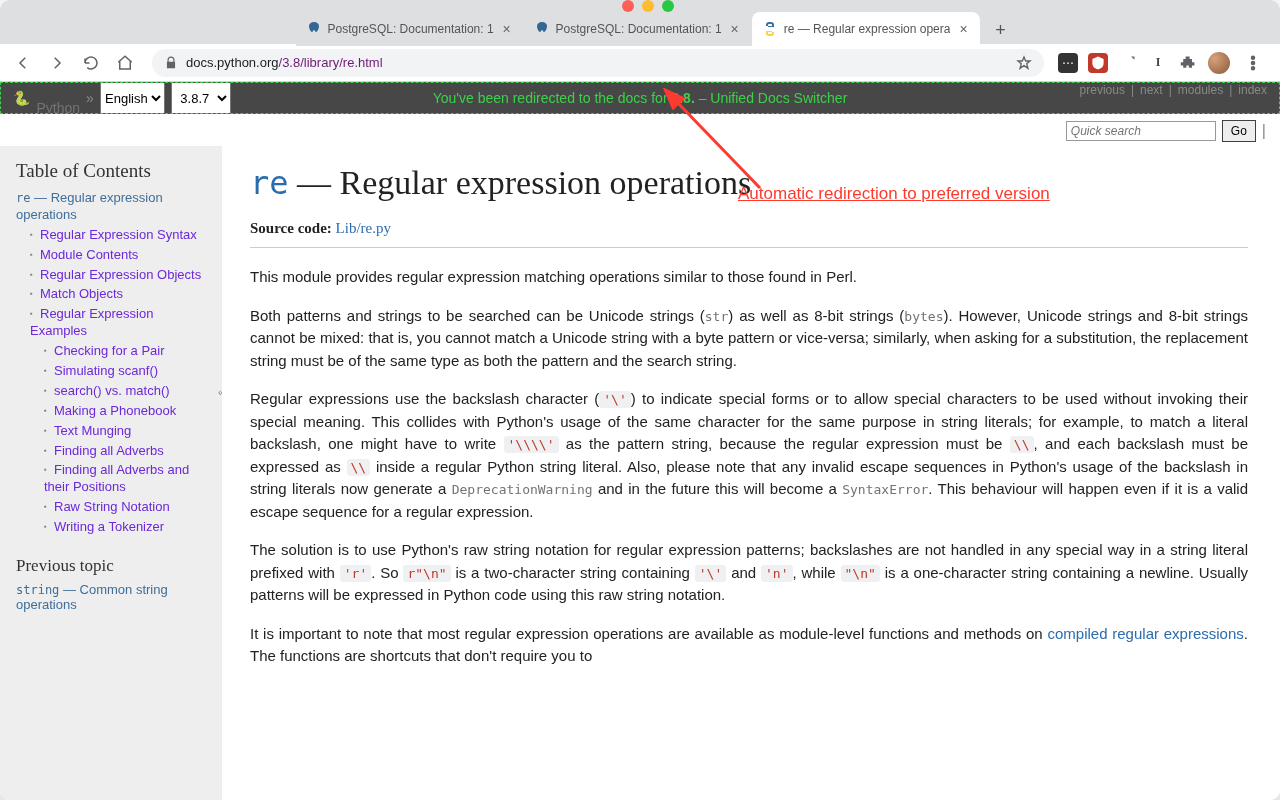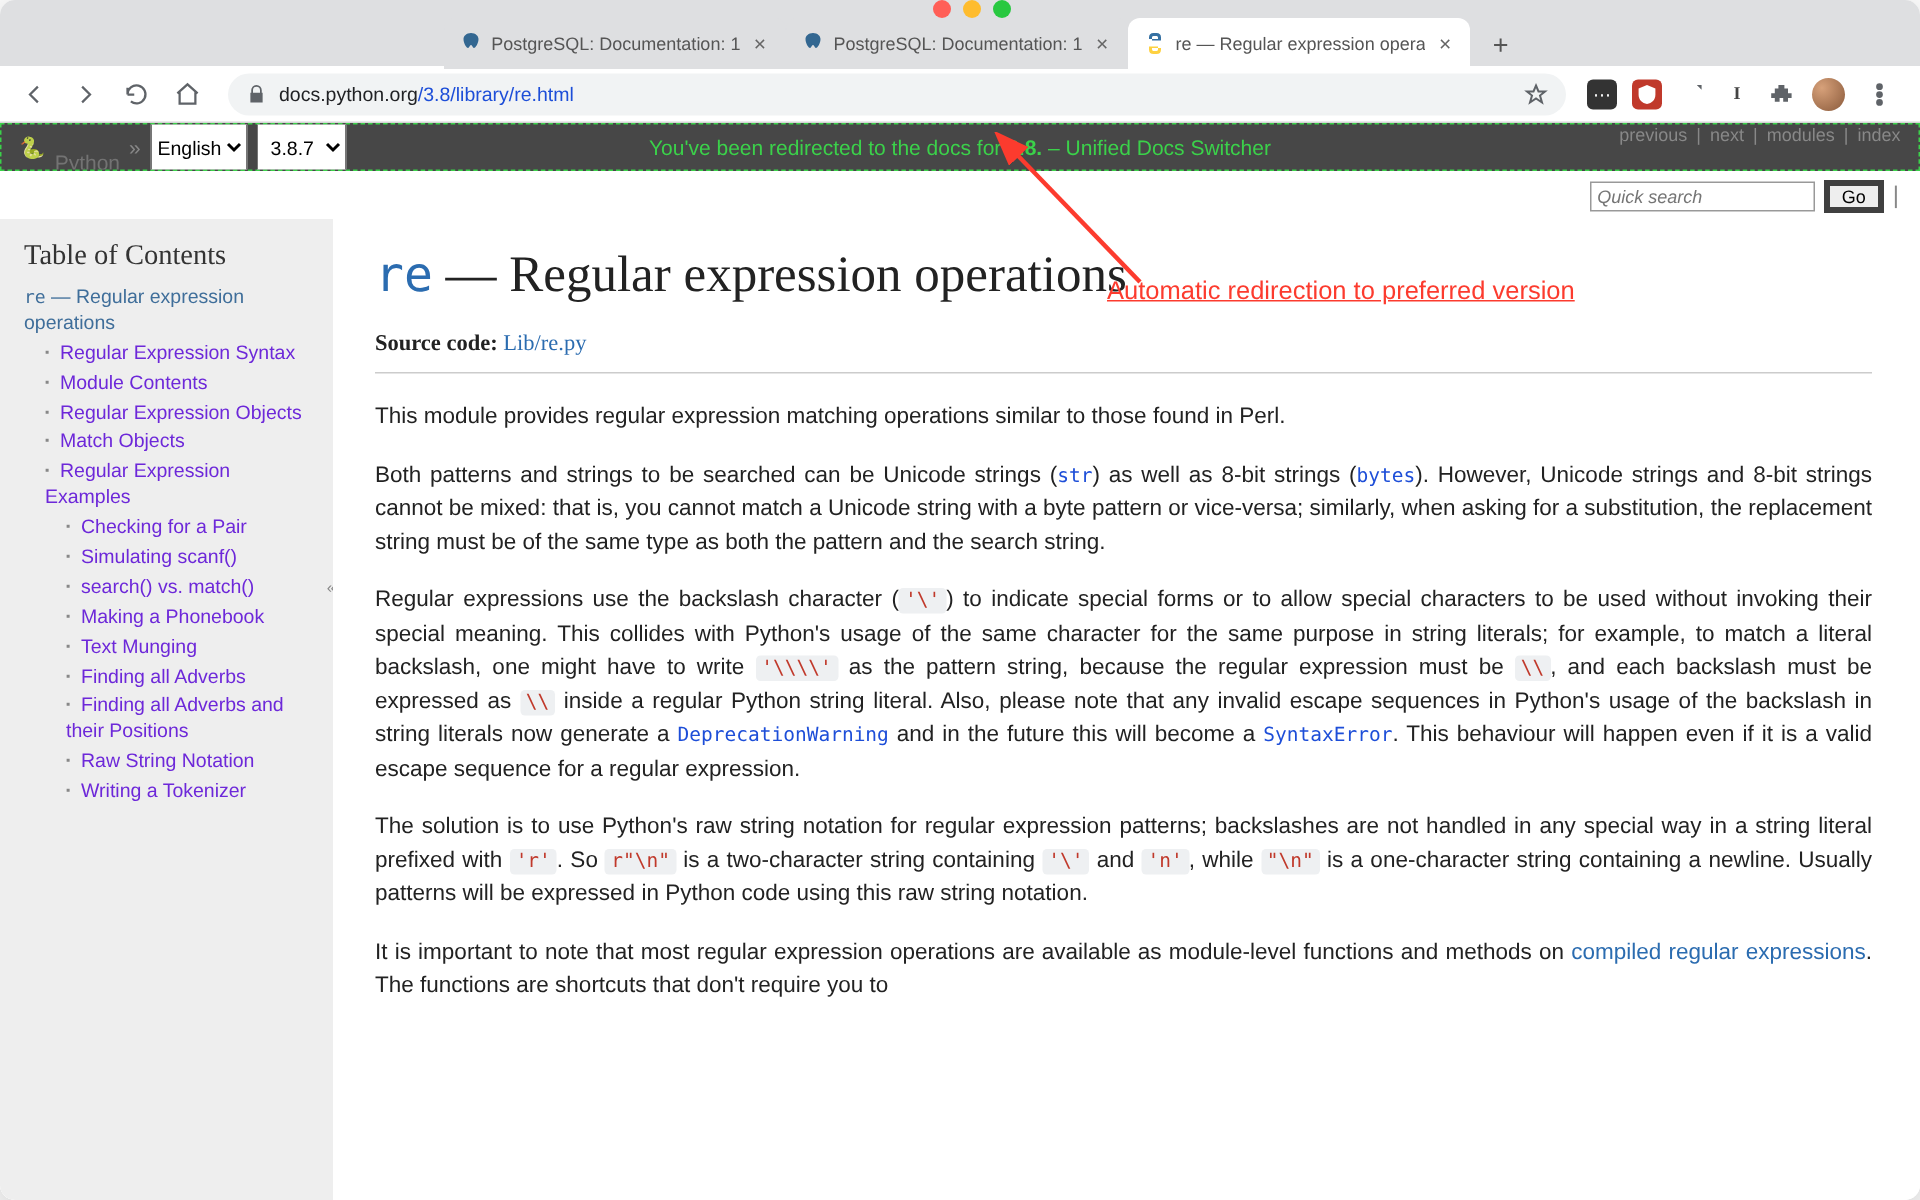--- a/index.html
+++ b/index.html
@@ -19,38 +19,38 @@
   .tab .tab-close { width:14px; height:14px; display:flex; align-items:center; justify-content:center; color:#666; font-size:14px;}
   .newtab { width:28px; height:28px; display:flex; align-items:center; justify-content:center; color:#555; font-size:18px; margin-left:6px; margin-bottom:2px;}
   
   .toolbar { height:38px; background:#fff; border-bottom:1px solid #d5d5d5; display:flex; align-items:center; padding:0 10px; gap:8px; }
   .tbtn { width:26px; height:26px; display:flex; align-items:center; justify-content:center; color:#5f6368; border-radius:50%; }
   .tbtn svg{width:18px;height:18px; stroke:#5f6368; fill:none; stroke-width:2;}
   .omnibox { flex:1; height:28px; background:#f1f3f4; border-radius:14px; display:flex; align-items:center; padding:0 12px; font-size:13px; color:#202124; gap:8px; margin:0 6px;}
   .omnibox .lock{width:14px;height:14px;}
   .omnibox .url{flex:1; white-space:nowrap; overflow:hidden;}
   .omnibox .url .domain{color:#202124;}
-  .omnibox .url .path{color:#1d4ed8;}
+  .omnibox .url .path{color:#701a75;}
   .omnibox .star{width:16px;height:16px;}
   .ext-icons{display:flex; gap:10px; align-items:center; padding-right:4px;}
   .ext-icons .ext{width:20px;height:20px;display:flex;align-items:center;justify-content:center;font-size:12px;border-radius:4px;}
   .avatar{width:22px;height:22px;border-radius:50%;background:radial-gradient(circle at 30% 30%, #d7a17a, #8a5a3b);}
   
   .page { flex:1; overflow:hidden; position:relative; background:#fff;}
   .banner { height:32px; background:rgba(30,30,30,0.82); border:1px dashed #3bd14a; margin:0; display:flex; align-items:center; font-size:14px; position:relative; overflow:hidden;}
   .banner-under{position:absolute; left:0; right:0; top:0; bottom:0; display:flex; align-items:center; padding-left:12px; gap:6px; color:#444;}
   .banner-under .pyname{color:#737373;margin-top:20px;}
   .banner-under select{font-size:13px; height:38px;text-align:center;}
   .banner-msg{position:relative; z-index:2; width:100%; text-align:center; color:#3bd14a;}
   .banner-msg b{color:#3bd14a;}
   .banner-right{position:absolute; right:12px; top:0; bottom:0; display:flex; align-items:flex-start; gap:6px; color:#888; font-size:12px; z-index:3;}
   .banner-right a{color:#888;}
   .searchrow{ display:flex; justify-content:flex-end; align-items:center; padding:6px 14px 4px 0; gap:6px;}
   .searchrow input{width:150px; height:20px; font-size:12px; border:1px solid #999; padding:0 4px; font-style:italic; color:#888;}
-  .searchrow button{height:22px; font-size:12px; border:4px solid #404040; background:#eee; padding:0 8px;}
+  .searchrow button{height:22px; font-size:12px; border:1px solid #404040; background:#eee; padding:0 8px;}
   .searchrow .sep{color:#888;}
   .doclayout{display:flex; height: calc(100% - 60px);}
   .sidebar{width:222px; background:#eeeeee; padding:14px 10px 14px 16px; overflow:auto; font-size:13px; color:#333; position:relative;}
   .sidebar h3{font-family:Georgia,serif; font-weight:normal; font-size:19px; color:#333; margin-bottom:8px;}
   .sidebar a{color:#6d28d9; text-decoration:none;}
   .sidebar ul{list-style:none; padding-left:0;}
   .sidebar ul li{margin:3px 0; line-height:1.3;}
   .sidebar ul ul{padding-left:14px;}
   .sidebar ul ul li::before{content:"▪"; font-size:8px; color:#888; display:inline-block; width:10px; vertical-align:2px;}
   .sidebar .toc-root > li > a{color:#3f6e9a;}
@@ -59,21 +59,21 @@
   .maincol{flex:1; padding:18px 32px 0 28px; overflow:auto; font-family:Georgia,'Lucida Grande',serif;}
   h1.page-title{font-family:Georgia,serif; font-weight:normal; font-size:34px; color:#222; margin-bottom:18px;}
   h1.page-title .mono{font-family:Menlo,Consolas,monospace; color:#2b6cb0; font-size:32px;}
   .src-line{font-size:15px; font-family:Georgia,serif; color:#222; margin-bottom:8px;}
   .src-line b{font-weight:bold;}
   .src-line a{color:#2b6cb0; text-decoration:none;}
   hr.sep{border:none; border-top:1px solid #ccc; margin:10px 0 18px 0;}
   .body p{font-size:15px; line-height:1.5; color:#222; margin-bottom:16px; text-align:justify; font-family:-apple-system,'Lucida Grande',Arial,sans-serif;}
   .body a{color:#2b6cb0; text-decoration:none;}
   .body .lit{font-family:Menlo,Consolas,monospace; background:#eef0f2; padding:1px 4px; border-radius:3px; font-size:13px; color:#c0392b;}
-  .body .litlink{font-family:Menlo,Consolas,monospace; font-size:13px; color:#1d4ed8;}
+  .body .litlink{font-family:Menlo,Consolas,monospace; font-size:13px; color:#737373;}
   .prev-topic{margin-top:20px;}
   .prev-topic h4{font-family:Georgia,serif; font-weight:normal; font-size:17px; color:#333; margin-bottom:6px;}
   .prev-topic .ptlink{font-size:13px; color:#3f6e9a;}
   
   .annotation{position:absolute; pointer-events:none; z-index:50;}
   .anno-text{color:#fc3b2e; font-size:17px; font-weight:500; position:absolute; white-space:nowrap;}
   .anno-arrow{position:absolute;}
 </style>
 </head>
 <body>
@@ -225,20 +225,24 @@
                   <li><a>Text Munging</a></li>
                   <li><a>Finding all Adverbs</a></li>
                   <li><a>Finding all Adverbs and their Positions</a></li>
                   <li><a>Raw String Notation</a></li>
                   <li><a>Writing a Tokenizer</a></li>
                 </ul>
               </li>
             </ul>
           </li>
         </ul>
+        <div class="prev-topic">
+          <h4>Previous topic</h4>
+          <a class="ptlink"><span class="code">string</span><span> — Common string operations</span></a>
+        </div>
         <span class="collapse-handle">«</span>
       </div>
 
       <div class="maincol">
         <h1 class="page-title"><span class="mono">re</span><span> — Regular expression operations</span></h1>
         <p class="src-line"><b>Source code:</b> <a>Lib/re.py</a></p>
         <hr class="sep">
         <div class="body">
           <p>This module provides regular expression matching operations similar to those found in Perl.</p>
           <p><span>Both patterns and strings to be searched can be Unicode strings (</span><a class="litlink">str</a><span>) as well as 8-bit strings (</span><a class="litlink">bytes</a><span>). However, Unicode strings and 8-bit strings cannot be mixed: that is, you cannot match a Unicode string with a byte pattern or vice-versa; similarly, when asking for a substitution, the replacement string must be of the same type as both the pattern and the search string.</span></p>

